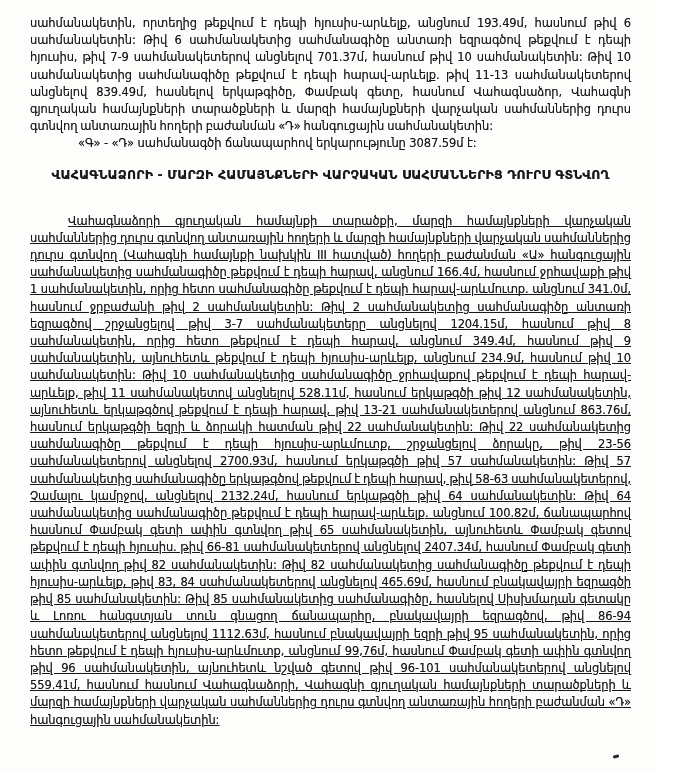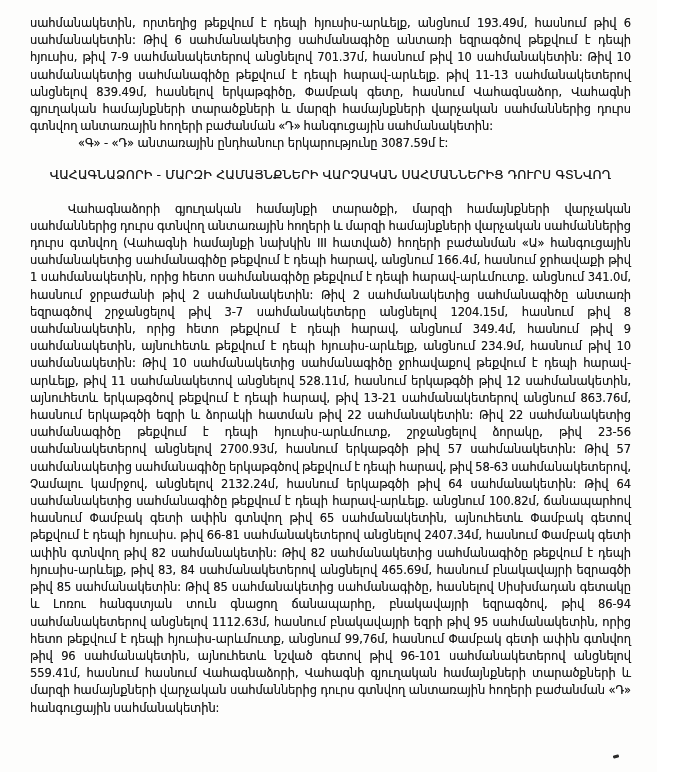--- a/index.html
+++ b/index.html
@@ -31,47 +31,48 @@
     margin: 0;
     font-size: 11.5px;
     line-height: 17.2px;
     text-indent: 48px;
     letter-spacing: -0.1px;
   }
   .heading {
     margin: 10px 18px 0 18px;
     font-size: 12.5px;
     line-height: 24px;
-    font-weight: normal;
+    font-weight: bold;
     text-align: center;
     letter-spacing: 0.1px;
   }
   .para-second {
-    margin-top: 14px;
+    margin-top: 26px;
     text-indent: 38px;
+    text-decoration: underline;
   }
   .speck {
     position: absolute;
     right: 38px;
     bottom: 14px;
     width: 6px;
     height: 3px;
     background: #2a2a2a;
     border-radius: 1px;
     transform: rotate(-12deg);
   }
 </style>
 </head>
 <body>
 
 <div class="page">
 
   <p class="para">սահմանակետին, որտեղից թեքվում է դեպի հյուսիս-արևելք, անցնում 193.49մ, հասնում թիվ 6 սահմանակետին: Թիվ 6 սահմանակետից սահմանագիծը անտառի եզրագծով թեքվում է դեպի հյուսիս, թիվ 7-9 սահմանակետերով անցնելով 701.37մ, հասնում թիվ 10 սահմանակետին: Թիվ 10 սահմանակետից սահմանագիծը թեքվում է դեպի հարավ-արևելք. թիվ 11-13 սահմանակետերով անցնելով 839.49մ, հասնելով երկաթգիծը, Փամբակ գետը, հասնում Վահագնաձոր, Վահագնի գյուղական համայնքների տարածքների և մարզի համայնքների վարչական սահմաններից դուրս գտնվող անտառային հողերի բաժանման «Դ» հանգուցային սահմանակետին:</p>
 
-  <p class="total-line">«Գ» - «Դ» անտառային ընդհանուր երկարությունը 3087.59մ է:</p>
+  <p class="total-line">«Գ» - «Դ» սահմանագծի ճանապարհով երկարությունը 3087.59մ է:</p>
 
   <div class="heading">
     <span>ՎԱՀԱԳՆԱՁՈՐԻ - ՄԱՐԶԻ ՀԱՄԱՅՆՔՆԵՐԻ ՎԱՐՉԱԿԱՆ ՍԱՀՄԱՆՆԵՐԻՑ ԴՈՒՐՍ ԳՏՆՎՈՂ</span><br>
   </div>
 
   <p class="para para-second">Վահագնաձորի գյուղական համայնքի տարածքի, մարզի համայնքների վարչական սահմաններից դուրս գտնվող անտառային հողերի և մարզի համայնքների վարչական սահմաններից դուրս գտնվող (Վահագնի համայնքի նախկին III հատված) հողերի բաժանման «Ա» հանգուցային սահմանակետից սահմանագիծը թեքվում է դեպի հարավ, անցնում 166.4մ, հասնում ջրհավաքի թիվ 1 սահմանակետին, որից հետո սահմանագիծը թեքվում է դեպի հարավ-արևմուտք. անցնում 341.0մ, հասնում ջրբաժանի թիվ 2 սահմանակետին: Թիվ 2 սահմանակետից սահմանագիծը անտառի եզրագծով շրջանցելով թիվ 3-7 սահմանակետերը անցնելով 1204.15մ, հասնում թիվ 8 սահմանակետին, որից հետո թեքվում է դեպի հարավ, անցնում 349.4մ, հասնում թիվ 9 սահմանակետին, այնուհետև թեքվում է դեպի հյուսիս-արևելք, անցնում 234.9մ, հասնում թիվ 10 սահմանակետին: Թիվ 10 սահմանակետից սահմանագիծը ջրհավաքով թեքվում է դեպի հարավ-արևելք, թիվ 11 սահմանակետով անցնելով 528.11մ, հասնում երկաթգծի թիվ 12 սահմանակետին, այնուհետև երկաթգծով թեքվում է դեպի հարավ, թիվ 13-21 սահմանակետերով անցնում 863.76մ, հասնում երկաթգծի եզրի և ձորակի հատման թիվ 22 սահմանակետին: Թիվ 22 սահմանակետից սահմանագիծը թեքվում է դեպի հյուսիս-արևմուտք, շրջանցելով ձորակը, թիվ 23-56 սահմանակետերով անցնելով 2700.93մ, հասնում երկաթգծի թիվ 57 սահմանակետին: Թիվ 57 սահմանակետից սահմանագիծը երկաթգծով թեքվում է դեպի հարավ, թիվ 58-63 սահմանակետերով, Չամալու կամրջով, անցնելով 2132.24մ, հասնում երկաթգծի թիվ 64 սահմանակետին: Թիվ 64 սահմանակետից սահմանագիծը թեքվում է դեպի հարավ-արևելք. անցնում 100.82մ, ճանապարհով հասնում Փամբակ գետի ափին գտնվող թիվ 65 սահմանակետին, այնուհետև Փամբակ գետով թեքվում է դեպի հյուսիս. թիվ 66-81 սահմանակետերով անցնելով 2407.34մ, հասնում Փամբակ գետի ափին գտնվող թիվ 82 սահմանակետին: Թիվ 82 սահմանակետից սահմանագիծը թեքվում է դեպի հյուսիս-արևելք, թիվ 83, 84 սահմանակետերով անցնելով 465.69մ, հասնում բնակավայրի եզրագծի թիվ 85 սահմանակետին: Թիվ 85 սահմանակետից սահմանագիծը, հասնելով Սիսխմադան գետակը և Լոռու հանգստյան տուն գնացող ճանապարհը, բնակավայրի եզրագծով, թիվ 86-94 սահմանակետերով անցնելով 1112.63մ, հասնում բնակավայրի եզրի թիվ 95 սահմանակետին, որից հետո թեքվում է դեպի հյուսիս-արևմուտք, անցնում 99,76մ, հասնում Փամբակ գետի ափին գտնվող թիվ 96 սահմանակետին, այնուհետև նշված գետով թիվ 96-101 սահմանակետերով անցնելով 559.41մ, հասնում հասնում Վահագնաձորի, Վահագնի գյուղական համայնքների տարածքների և մարզի համայնքների վարչական սահմաններից դուրս գտնվող անտառային հողերի բաժանման «Դ» հանգուցային սահմանակետին:</p>
 
 
   <div class="speck"></div>
 

